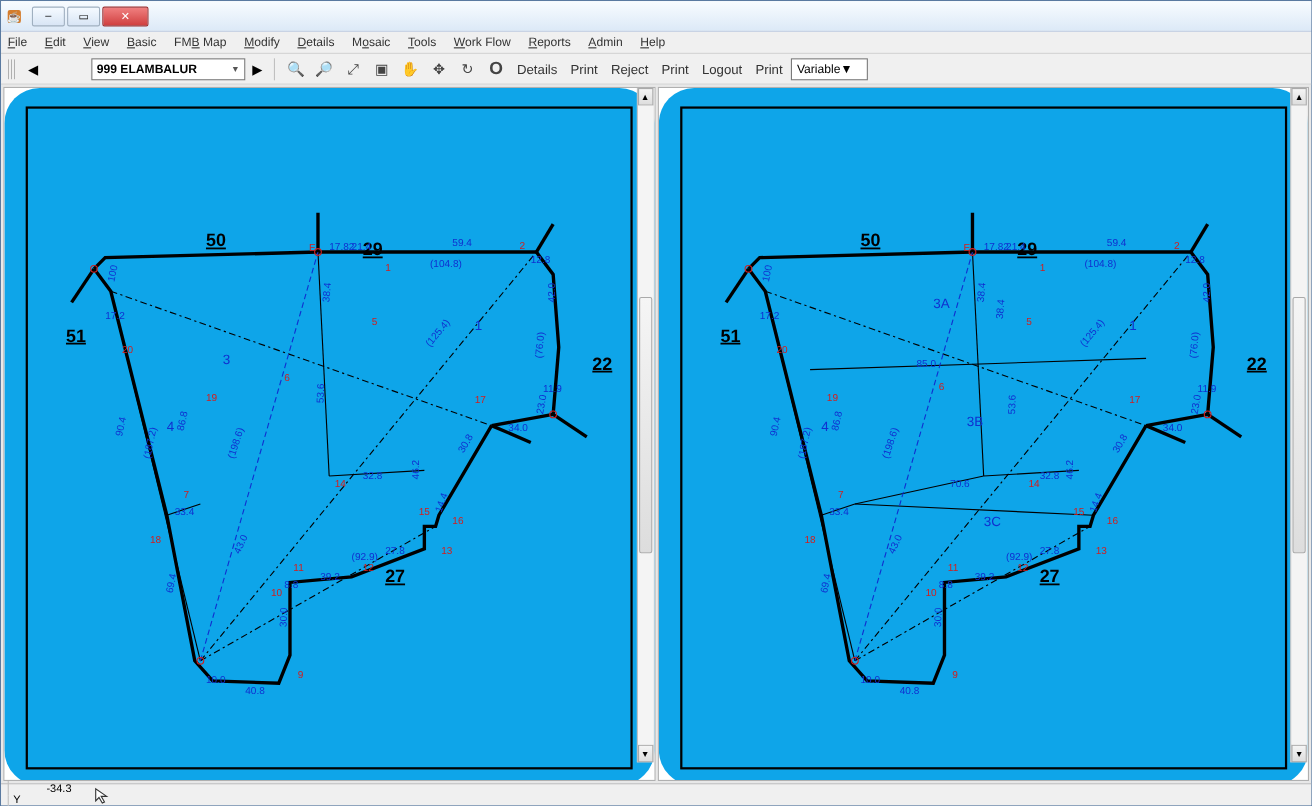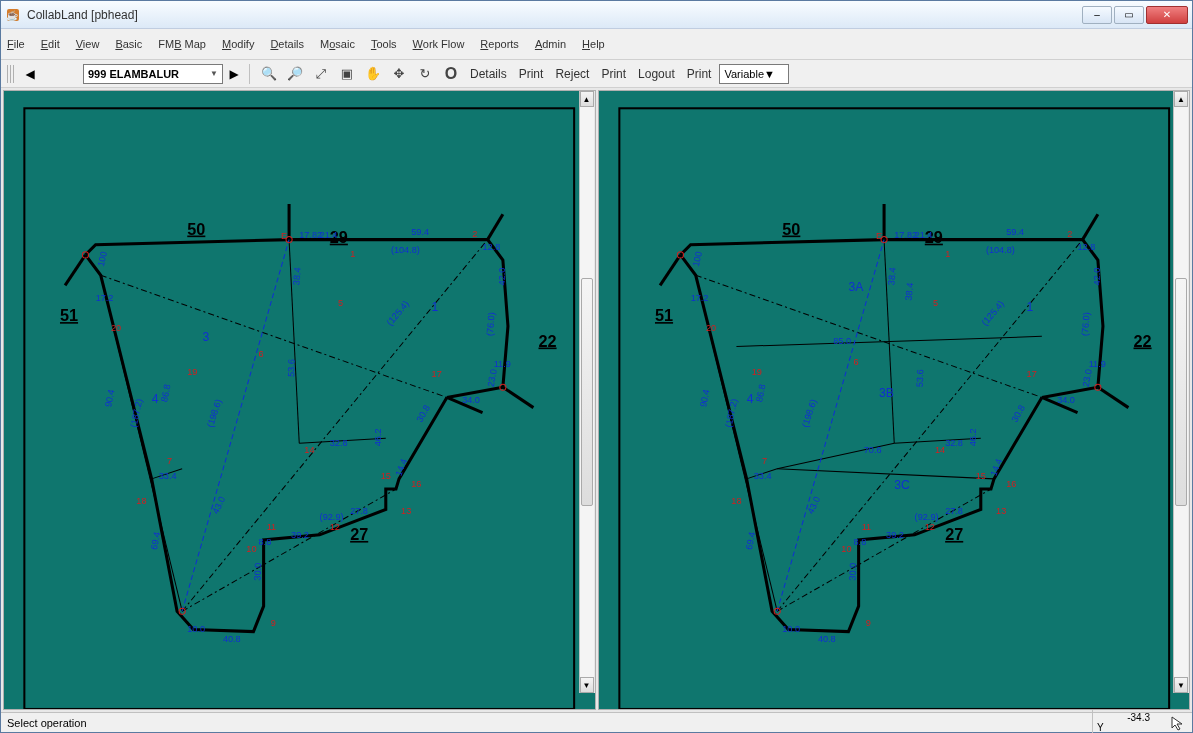--- a/index.html
+++ b/index.html
@@ -4,35 +4,35 @@
 <style>
 * { box-sizing: border-box; margin: 0; padding: 0; }
 body { font-family: "Segoe UI", Tahoma, sans-serif; font-size: 11px; background: #fff; overflow: hidden; width: 1193px; height: 733px; }
 .window { width: 1193px; height: 733px; border: 1px solid #5a7aa0; background: #ebf0f5; display: flex; flex-direction: column; }
 .titlebar { height: 28px; background: linear-gradient(to bottom, #f8fcff, #dce9f7); display: flex; align-items: center; padding: 0 4px; border-bottom: 1px solid #c0cde0; }
 .titlebar .icon { width: 16px; height: 16px; margin-right: 6px; }
 .titlebar .title { flex: 1; color: #333; font-size: 12px; }
 .winbtns { display: flex; gap: 0; }
 .winbtn { width: 30px; height: 18px; border: 1px solid #a0b0c0; border-radius: 2px; display: flex; align-items: center; justify-content: center; font-size: 10px; margin-left: 2px; background: linear-gradient(to bottom,#f5faff,#d8e5f5); }
 .winbtn.close { background: linear-gradient(to bottom,#f08080,#d04040); color: #fff; border-color: #a03030; width: 42px; }
-.menubar { height: 20px; background: #f0f0f0; display: flex; align-items: center; padding: 15px 6px; gap: 16px; border-bottom: 1px solid #d0d0d0; }
+.menubar { height: 20px; background: #f0f0f0; display: flex; align-items: center; padding: 4px 6px; gap: 16px; border-bottom: 1px solid #d0d0d0; }
 .menubar span { color: #333; cursor: default; }
 .menubar span u { text-decoration: underline; }
 .toolbar { height: 28px; background: #f0f0f0; display: flex; align-items: center; padding: 0 6px; gap: 4px; border-bottom: 1px solid #d0d0d0; }
 .toolbar .grip { width: 8px; height: 18px; background: repeating-linear-gradient(90deg,#b0b0b0,#b0b0b0 1px,#f0f0f0 1px,#f0f0f0 3px); margin-right: 4px; }
 .navarrow { width: 14px; height: 18px; display: flex; align-items: center; justify-content: center; font-size: 12px; }
 .combo { width: 140px; height: 20px; border: 1px solid #7a7a7a; background: #fff; display: flex; align-items: center; padding: 0 4px; font-weight: bold; font-size: 11px; justify-content: space-between; margin-left: 42px; }
 .combo .dd { font-size: 8px; color: #555; }
 .toolsep { width: 1px; height: 20px; background: #c0c0c0; margin: 0 4px; }
 .tbtn { width: 22px; height: 22px; display: flex; align-items: center; justify-content: center; font-size: 13px; color: #444; }
 .txtbtn { padding: 0 4px; font-size: 12px; color: #333; }
 .varcombo { width: 70px; height: 20px; border: 1px solid #7a7a7a; background: #fff; display: flex; align-items: center; padding: 0 4px; font-size: 11px; justify-content: flex-start; }
 .workspace { flex: 1; display: flex; gap: 2px; padding: 2px; background: #e8e8e8; min-height: 0; }
 .pane { flex: 1; background: #fff; border: 1px solid #b0b0b0; position: relative; overflow: hidden; display: flex; flex-direction: column; }
-.canvas { flex: 1; position: relative; background: #0f766e; }
+.canvas { flex: 1; position: relative; background: #0ea5e9; border-radius: 32px; }
 .canvas svg { width: 100%; height: 100%; }
 .vscroll { position: absolute; right: 0; top: 0; bottom: 16px; width: 16px; background: #e8e8e8; border-left: 1px solid #c0c0c0; display: flex; flex-direction: column; }
 .vscroll .arr { height: 16px; width: 14px; background: linear-gradient(#f5f5f5,#ddd); border: 1px solid #aaa; display: flex; align-items: center; justify-content: center; font-size: 8px; }
 .vscroll .track { flex: 1; width: 14px; background: #f4f4f4; position: relative; }
 .vscroll .thumb { position: absolute; top: 30%; height: 40%; width: 12px; left: 1px; background: linear-gradient(#f5f5f5,#ddd); border: 1px solid #aaa; border-radius: 2px; }
 .statusbar { height: 20px; background: #f0f0f0; border-top: 1px solid #c0c0c0; display: flex; align-items: center; padding: 0 6px; font-size: 11px; }
 .statusbar .status-left { flex: 1; }
 .statusbar .coords { display: flex; flex-direction: column; font-size: 10px; line-height: 10px; margin-right: 20px; }
 .coordrow { display: flex; gap: 6px; }
 .coordrow .lbl { width: 12px; border-left: 1px solid #c0c0c0; padding-left: 4px; }
@@ -53,21 +53,20 @@
 <body>
 
 <div class="window">
   <div class="titlebar">
     <span class="icon">
       <svg viewBox="0 0 16 16">
           <rect x="2" y="2" width="12" height="12" fill="#d47c2c" rx="2"></rect>
           <text x="8" y="12" text-anchor="middle" font-size="10" fill="#fff">☕</text>
         </svg>
     </span>
-    <span class="title">CollabLand [pbhead]</span>
     <div class="winbtns">
       <div class="winbtn">–</div>
       <div class="winbtn">▭</div>
       <div class="winbtn close">✕</div>
     </div>
   </div>
 
   <div class="menubar">
     <span><u>F</u>ile</span>
     <span><u>E</u>dit</span>
@@ -322,21 +321,20 @@
             <div class="thumb"></div>
           </div>
           <div class="arr">▼</div>
       </div>
 
     </div>
 
   </div>
 
   <div class="statusbar">
-    <div class="status-left">Select operation</div>
     <div class="coords">
       <div class="coordrow">
           <span class="lbl">X</span>
           <span class="val">-34.3</span>
         </div>
       <div class="coordrow">
           <span class="lbl">Y</span>
           <span class="val">64.9</span>
         </div>
     </div>

